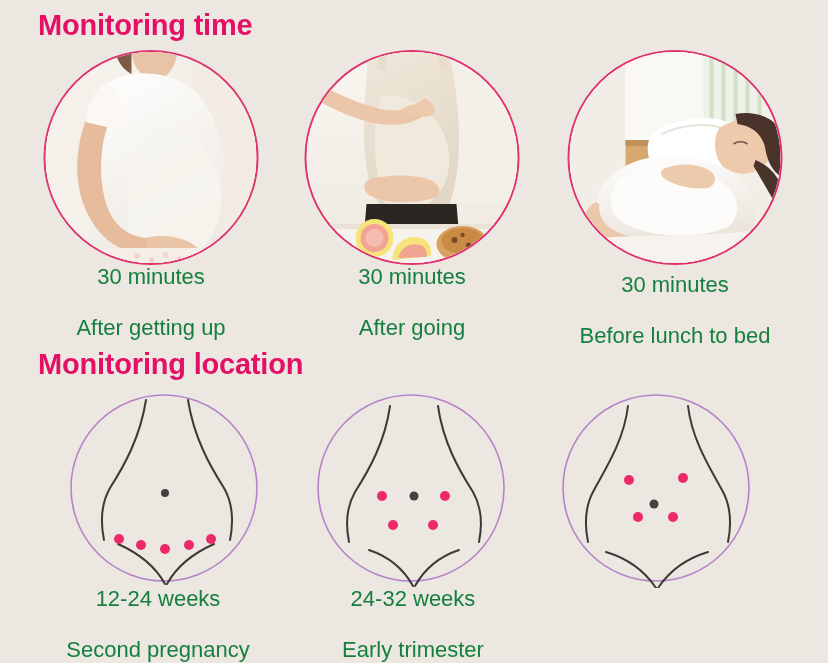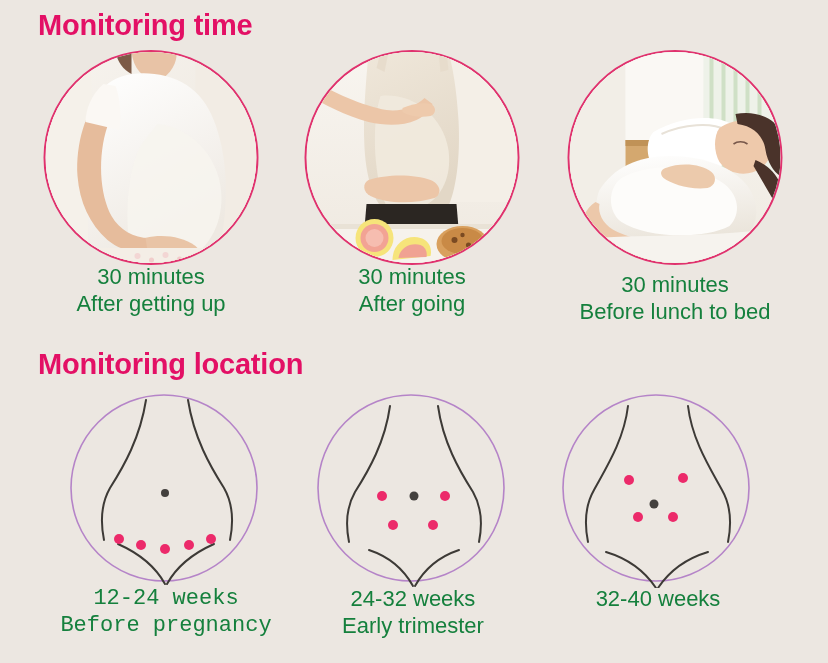--- a/index.html
+++ b/index.html
@@ -66,21 +66,21 @@
     position: absolute;
     text-align: center;
     font-size: 22px;
     color: #15803d;
     line-height: 1.22;
     white-space: nowrap;
     left: 50%;
     transform: translateX(-50%);
   }
   .caption .l1 { display: block; }
-  .caption .l2 { display: block; }
+  .caption .l2 { display: block; margin-top: 24px; }
 
   #cap-time-0 { top: 264px; }
   #cap-time-1 { top: 264px; }
   #cap-time-2 { top: 272px; }
 
   #cap-loc-0 { top: 586px; }
   #cap-loc-1 { top: 586px; }
   #cap-loc-2 { top: 586px; }
 
   .caption-wrap {
@@ -354,33 +354,32 @@
         <path d="M148 160 C128 166 110 178 98 196" fill="none" stroke="#3d3a36" stroke-width="2" stroke-linecap="round"></path>
         <circle cx="94" cy="112" r="4.5" fill="#262220" opacity="0.85"></circle>
         <circle cx="69" cy="88" r="5" fill="#ec2a6a"></circle>
         <circle cx="123" cy="86" r="5" fill="#ec2a6a"></circle>
         <circle cx="78" cy="125" r="5" fill="#ec2a6a"></circle>
         <circle cx="113" cy="125" r="5" fill="#ec2a6a"></circle>
       </svg>
     </div>
   </div>
 
-  <div class="caption-wrap" style="left:28px; top:586px;font-family:Liberation Mono, monospace;">
+  <div class="caption-wrap" style="left:20px; top:586px;">
     <div class="caption" id="cap-loc-0" style="top:0;">
       <span class="l1">12-24 weeks</span>
-      <span class="l2">Before pregnancy</span>
+      <span class="l2">Second pregnancy</span>
     </div>
   </div>
 
   <div class="caption-wrap" style="left:275px; top:586px;">
     <div class="caption" id="cap-loc-1" style="top:0;">
       <span class="l1">24-32 weeks</span>
       <span class="l2">Early trimester</span>
     </div>
   </div>
 
   <div class="caption-wrap" style="left:520px; top:586px;">
     <div class="caption" id="cap-loc-2" style="top:0;">
-      <span class="l1">32-40 weeks</span>
     </div>
   </div>
 
 </div>
 
 </body></html>

